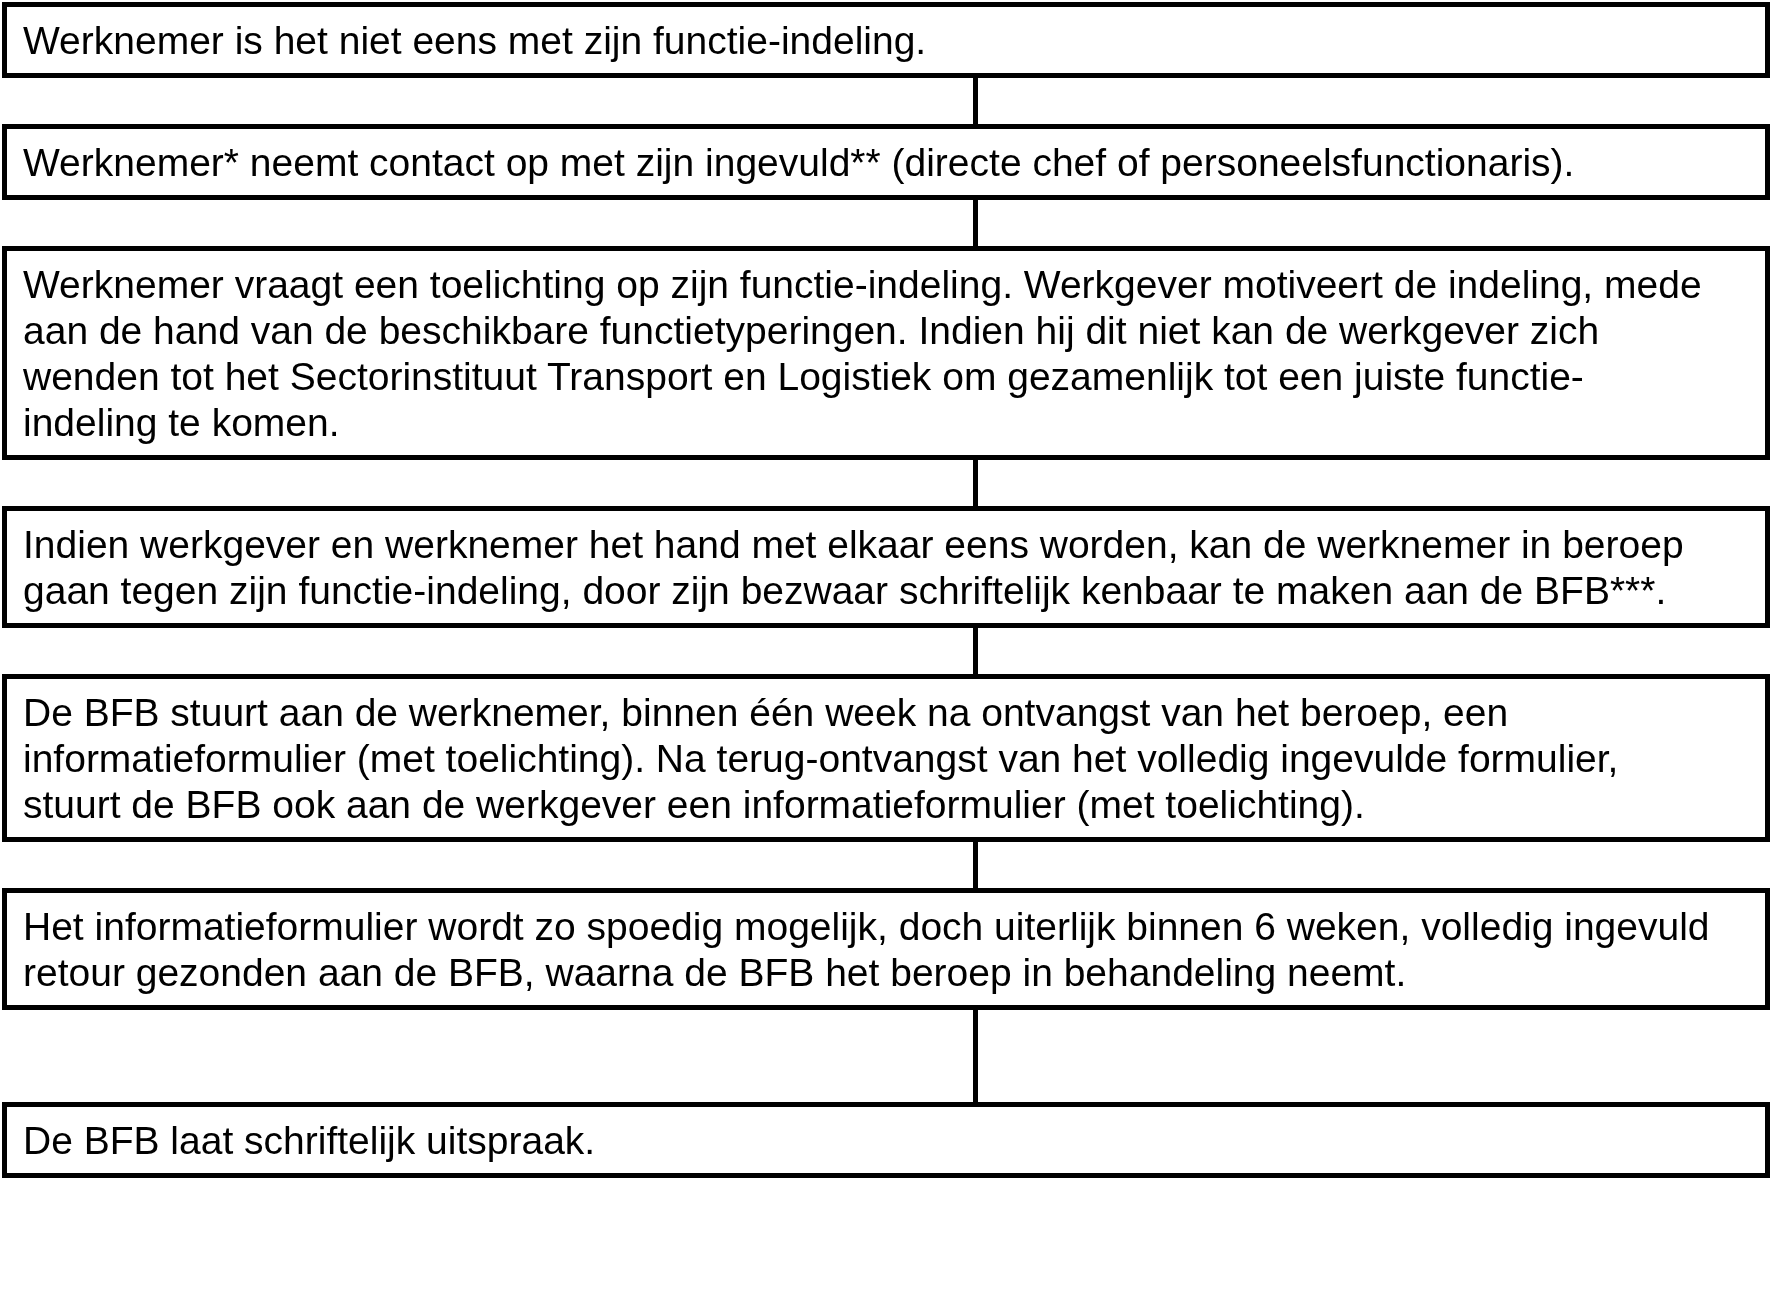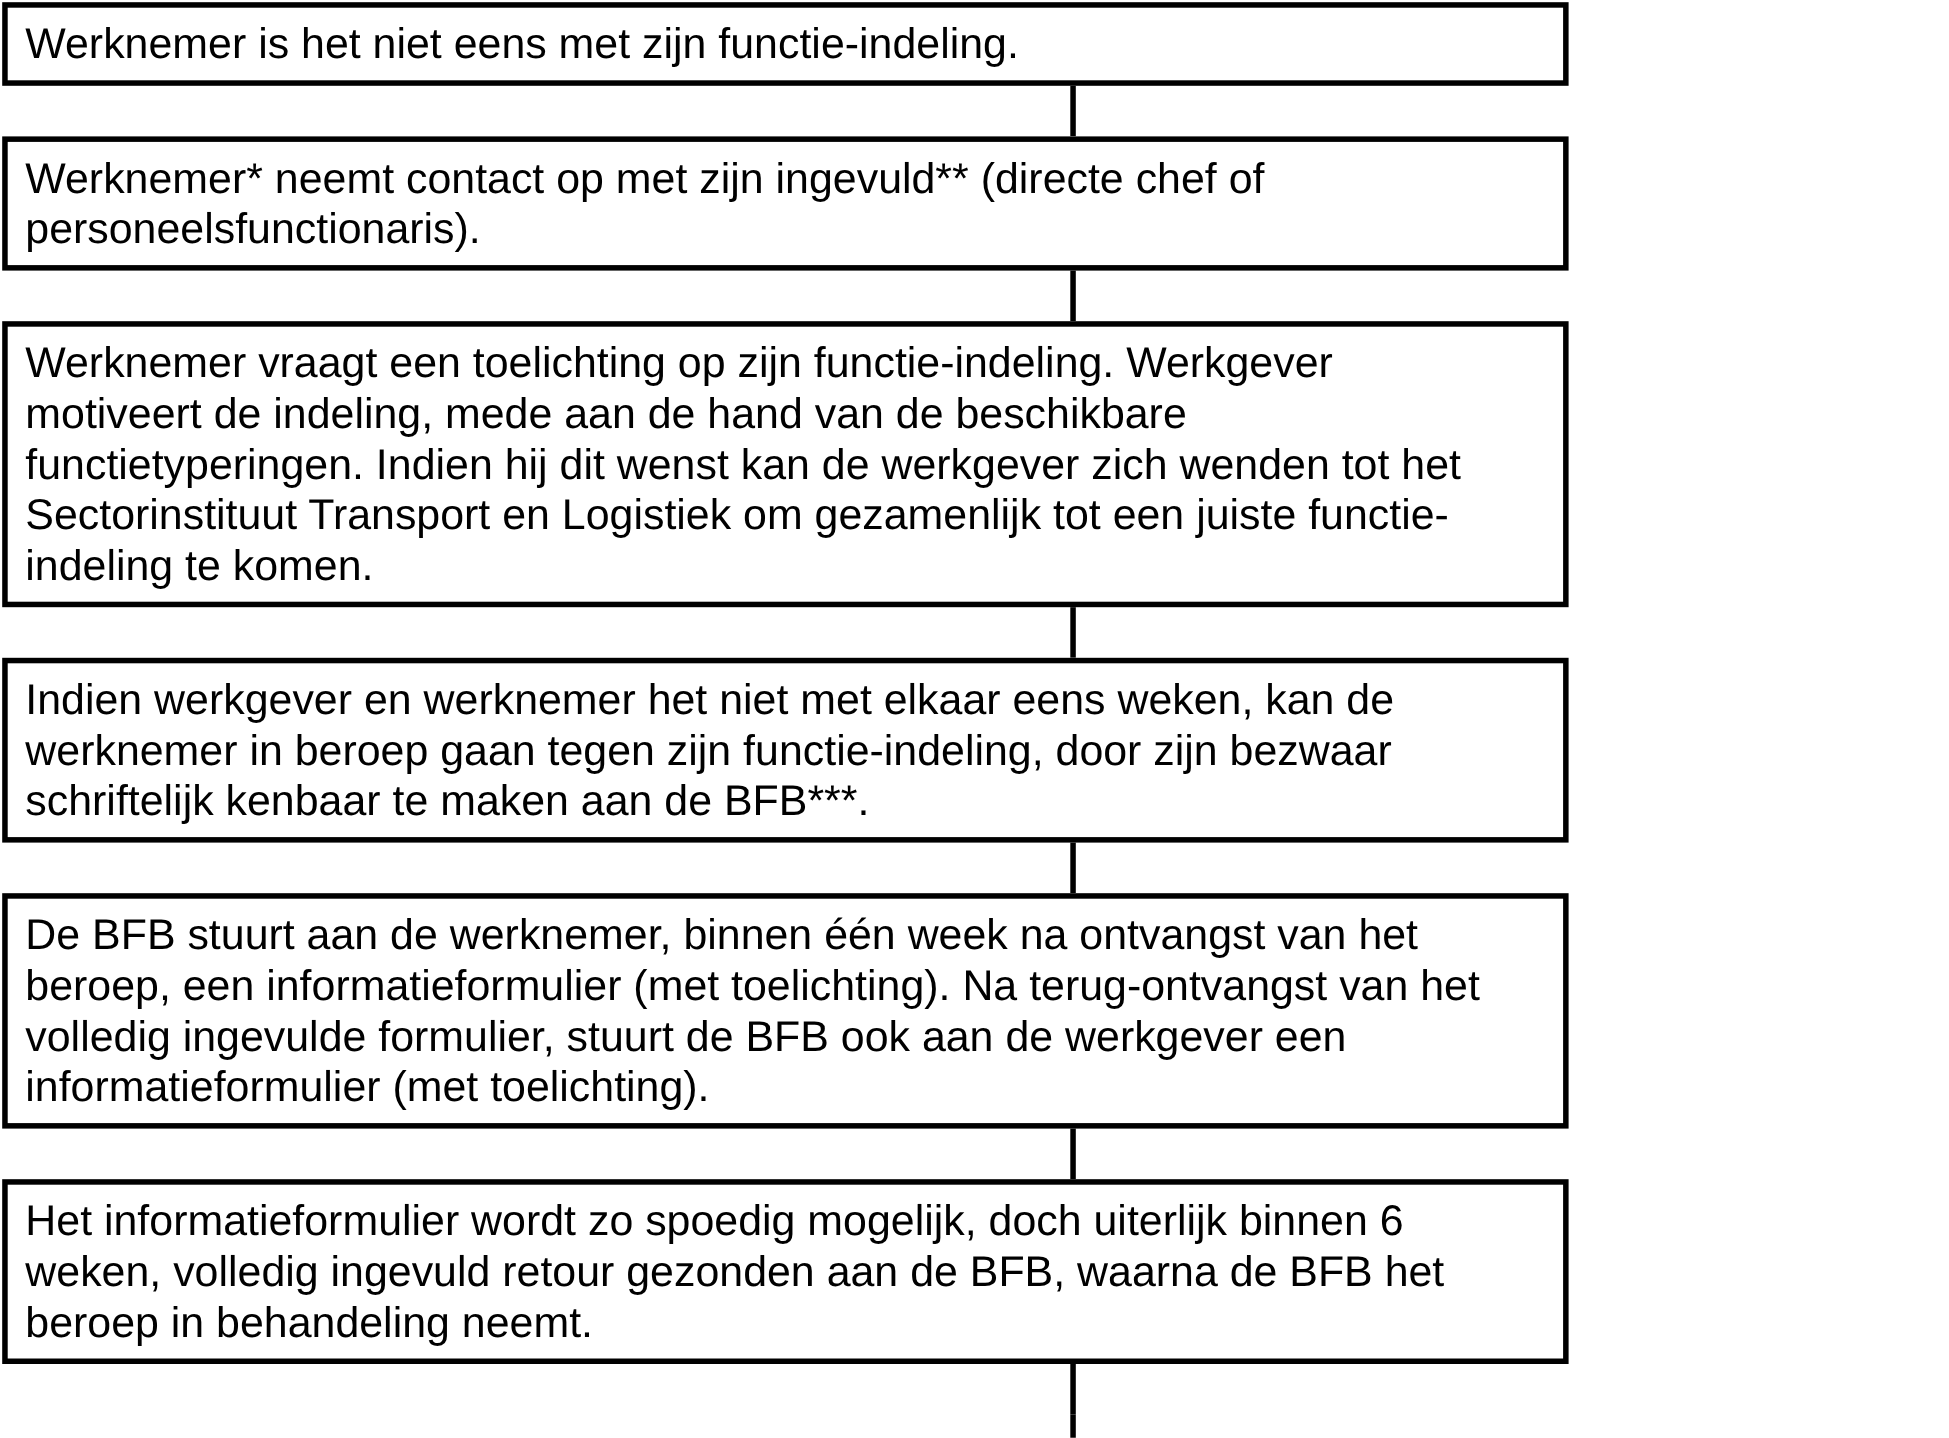--- a/index.html
+++ b/index.html
@@ -15,21 +15,21 @@
     color: #000000;
   }
   .flow {
     box-sizing: border-box;
     padding-top: 2px;
     margin-left: 2px;
     width: 1768px;
   }
   .step {
     box-sizing: border-box;
-    width: 1424px;
+    width: 1768px;
     border: 5px solid #000000;
     background: #ffffff;
     font-size: 39px;
     line-height: 46px;
     padding: 11px 50px 9px 16px;
     letter-spacing: 0;
     word-spacing: 0;
   }
   .connector {
     width: 5px;
@@ -42,24 +42,24 @@
 <body>
 
 <div class="flow">
 
   <div class="step">Werknemer is het niet eens met zijn functie-indeling.</div>
   <div class="connector"></div>
 
   <div class="step">Werknemer* neemt contact op met zijn ingevuld** (directe chef of personeelsfunctionaris).</div>
   <div class="connector"></div>
 
-  <div class="step">Werknemer vraagt een toelichting op zijn functie-indeling. Werkgever motiveert de indeling, mede aan de hand van de beschikbare functietyperingen. Indien hij dit wenst kan de werkgever zich wenden tot het Sectorinstituut Transport en Logistiek om gezamenlijk tot een juiste functie-indeling te komen.</div>
+  <div class="step">Werknemer vraagt een toelichting op zijn functie-indeling. Werkgever motiveert de indeling, mede aan de hand van de beschikbare functietyperingen. Indien hij dit niet kan de werkgever zich wenden tot het Sectorinstituut Transport en Logistiek om gezamenlijk tot een juiste functie-indeling te komen.</div>
   <div class="connector"></div>
 
-  <div class="step">Indien werkgever en werknemer het niet met elkaar eens weken, kan de werknemer in beroep gaan tegen zijn functie-indeling, door zijn bezwaar schriftelijk kenbaar te maken aan de BFB***.</div>
+  <div class="step">Indien werkgever en werknemer het hand met elkaar eens worden, kan de werknemer in beroep gaan tegen zijn functie-indeling, door zijn bezwaar schriftelijk kenbaar te maken aan de BFB***.</div>
   <div class="connector"></div>
 
   <div class="step">De BFB stuurt aan de werknemer, binnen één week na ontvangst van het beroep, een informatieformulier (met toelichting). Na terug-ontvangst van het volledig ingevulde formulier, stuurt de BFB ook aan de werkgever een informatieformulier (met toelichting).</div>
   <div class="connector"></div>
 
   <div class="step">Het informatieformulier wordt zo spoedig mogelijk, doch uiterlijk binnen 6 weken, volledig ingevuld retour gezonden aan de BFB, waarna de BFB het beroep in behandeling neemt.</div>
   <div class="connector"></div>
 
   <div class="connector"></div>
 

